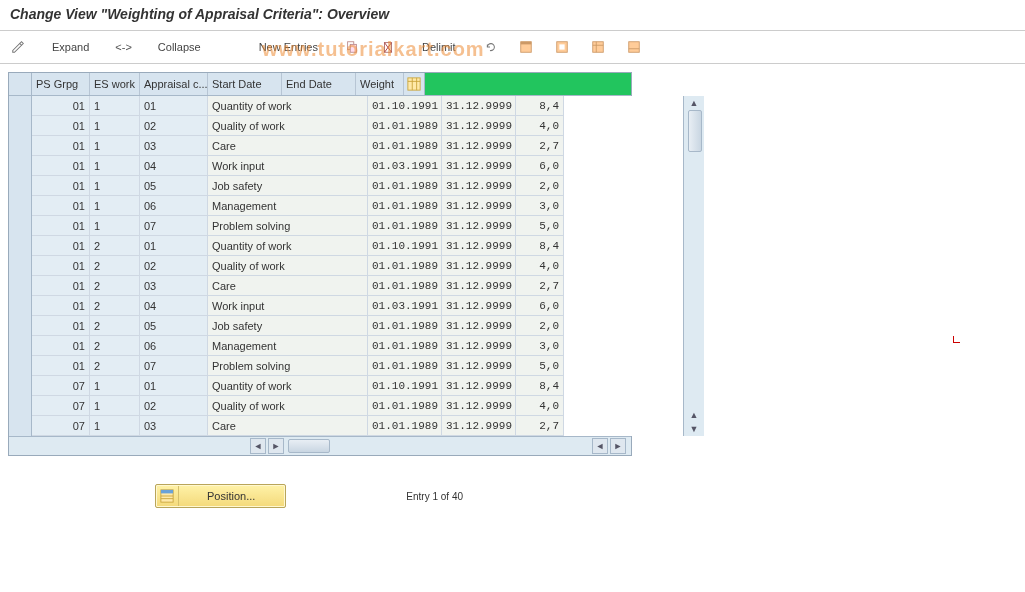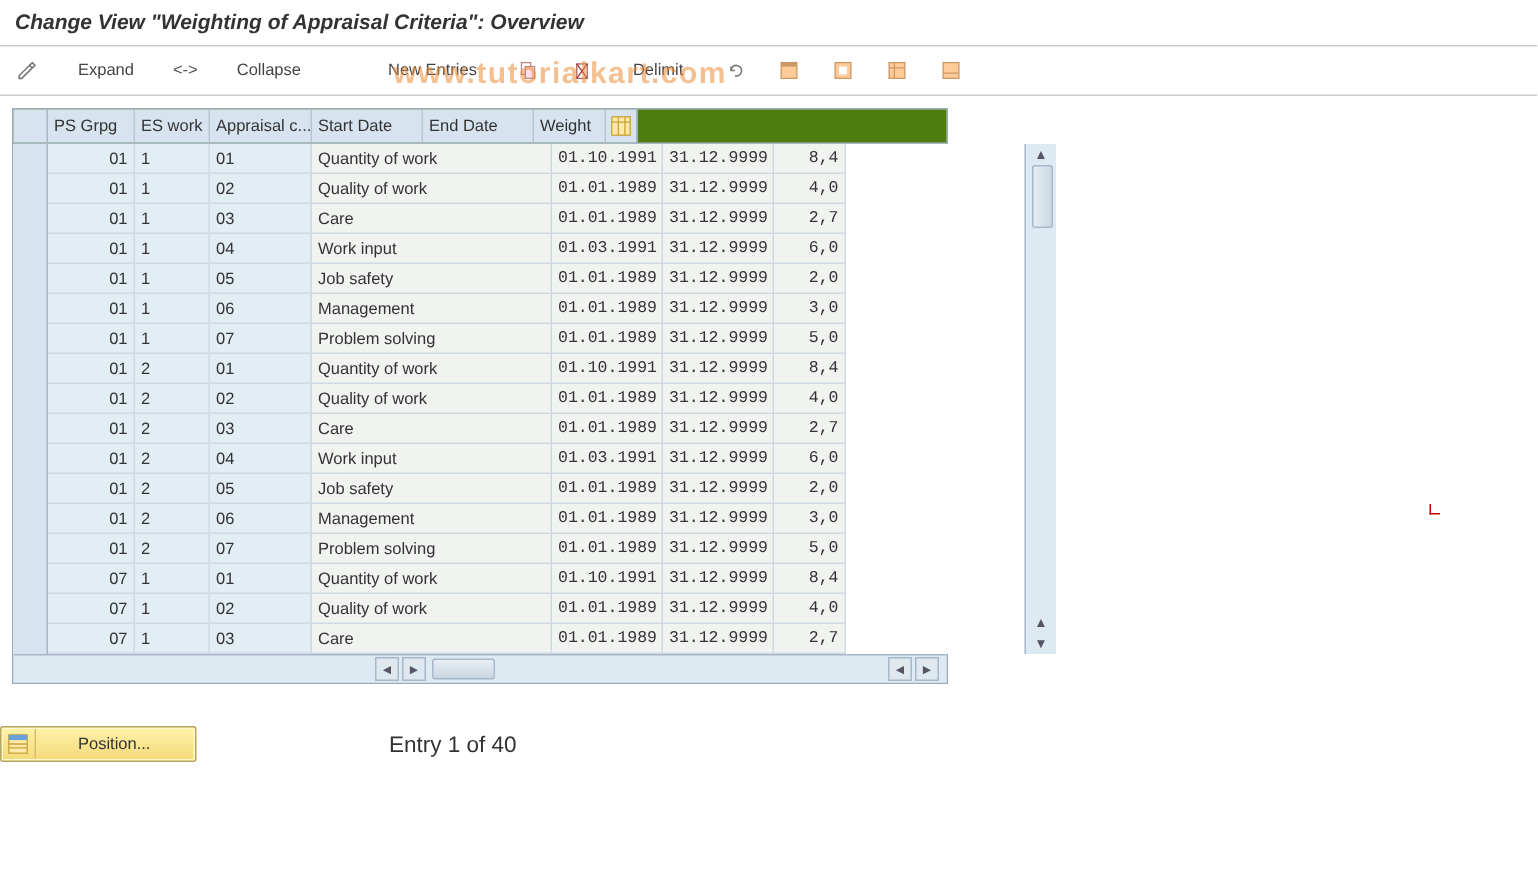--- a/index.html
+++ b/index.html
@@ -65,21 +65,21 @@
     width: 622px;
     position: relative;
     background: #f2f5f8;
   }
   .header-row, .data-row {
     display: flex;
     align-items: stretch;
     height: 20px;
   }
   .header-row {
-    background: #4d7c0f;
+    background: #22c55e;
     border-bottom: 1px solid #a7b8c9;
     font-size: 11px;
     color: #333;
     height: 22px;
   }
   .col {
     border-right: 1px solid #b7c5d4;
     display: flex;
     align-items: center;
     padding: 0 4px;
@@ -161,42 +161,43 @@
   .vscroll-thumb {
     position:absolute; top: 0; left:1px;
     width: 12px; height: 40px;
     background:linear-gradient(to right,#e8eef4,#c9d6e2);
     border:1px solid #a7b8c9; border-radius:2px;
   }
   .footer-area {
     margin-top: 28px;
     display:flex;
     align-items:center;
-    gap: 84px;
+    padding-left: 155px;
+    gap: 120px;
   }
   .position-btn {
     display:flex; align-items:center;
     height: 22px;
     background: linear-gradient(#fff2a8, #f4d97a);
     border: 1px solid #b9a55a;
     border-radius: 2px;
     cursor:pointer;
     box-shadow: inset 0 0 0 1px #fff8d0;
     padding: 0;
   }
   .position-btn .pos-icon {
     width: 22px; height:20px;
     display:flex; align-items:center; justify-content:center;
     border-right: 1px solid #d6c06c;
   }
   .position-btn .pos-text {
     padding: 0 30px 0 28px;
     font-size: 11px;
   }
-  .entry-text { font-size:15px; color:#333;margin-left:44px; }
+  .entry-text { font-size:10px; color:#333; }
   .config-icon-svg { width:14px; height:14px; }
   .red-tick {
     position:absolute;
     width:6px;height:6px;
     border-left:1px solid #c00;
     border-bottom:1px solid #c00;
   }
 </style>
 </head>
 <body>

